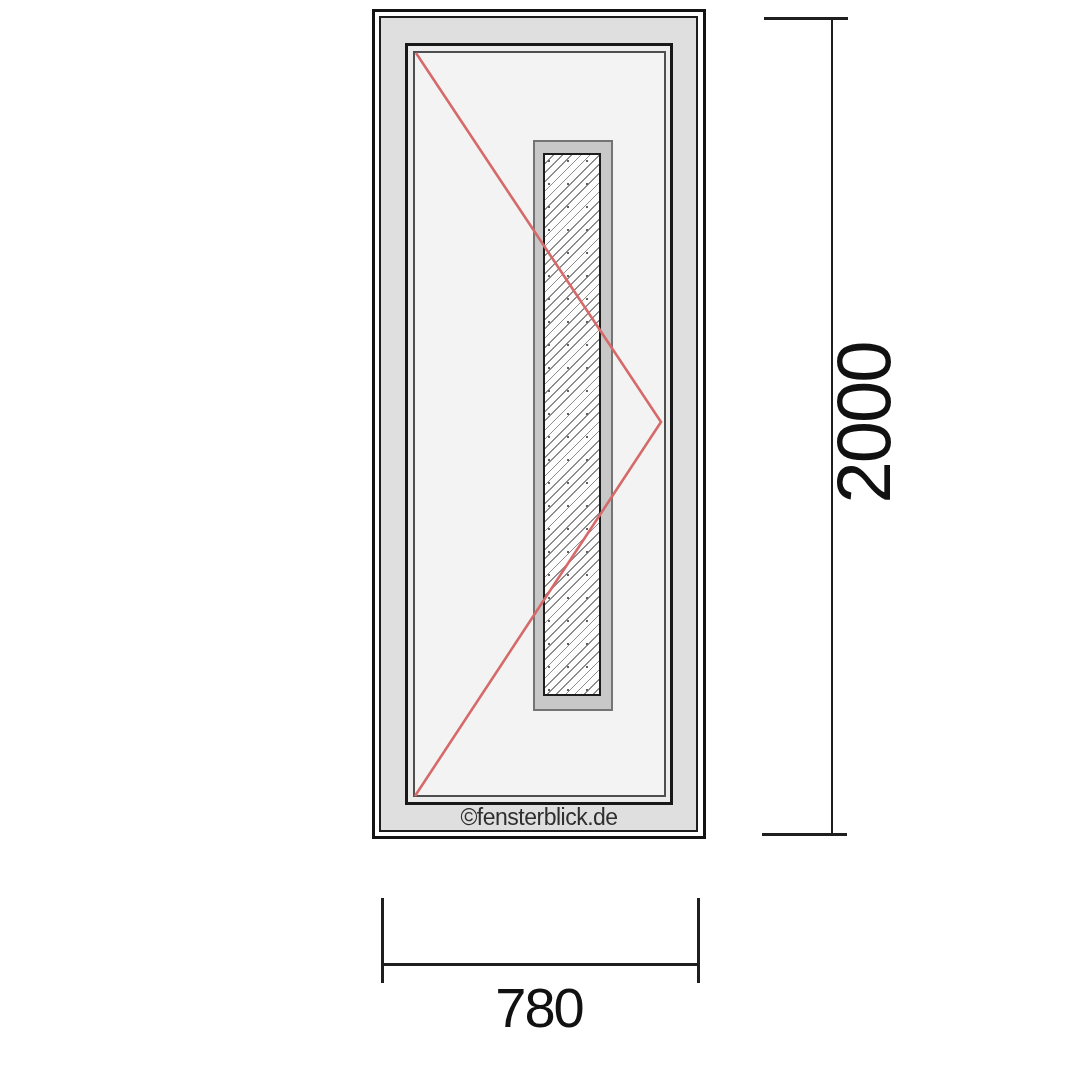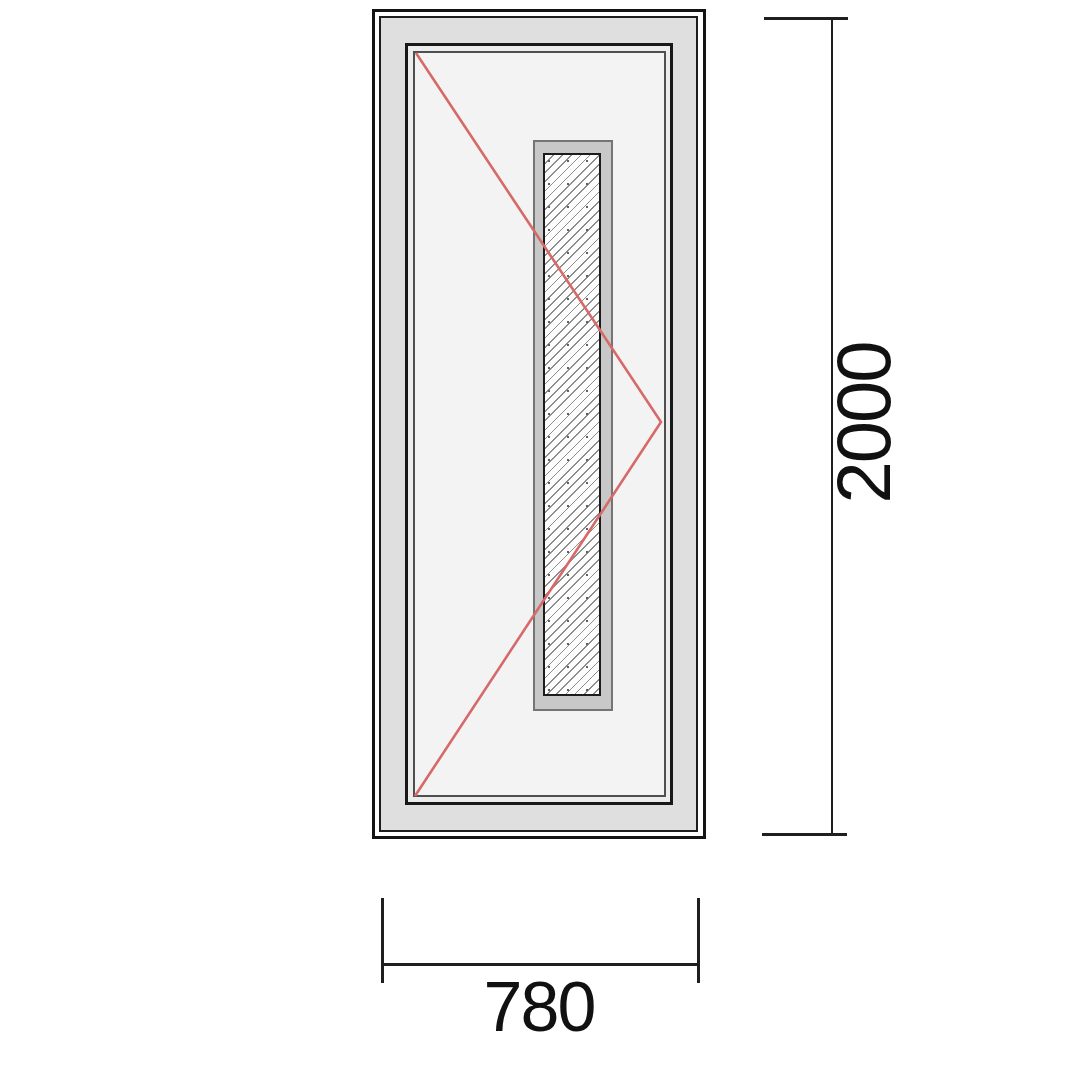--- a/index.html
+++ b/index.html
@@ -63,39 +63,40 @@
   .dim-label {
     display:flex; align-items:center; justify-content:center;
     color:#111111; letter-spacing:-2px; white-space:nowrap;
   }
   .dim-label-height {
     left:753px; top:383px; width:220px; height:80px;
     font-size:76px; transform:rotate(-90deg);
   }
   .dim-label-width {
     left:429px; top:967px; width:220px; height:80px;
-    font-size:70px;
+    font-size:56px;
   }
 </style>
 </head>
 <body>
 
 <div id="canvas">
 
   <div class="abs outer-frame"></div>
   <div class="abs frame-inner"></div>
   <div class="abs sash"></div>
   <div class="abs leaf"></div>
   <div class="abs bead"></div>
   <div class="abs glass"></div>
 
   <svg class="abs opening-overlay" width="1080" height="1080" viewBox="0 0 1080 1080">
     <polyline points="416,53 661,422 415,796" fill="none" stroke-width="2.6" stroke="#d66a6a"></polyline>
   </svg>
 
+  <div class="abs watermark">©fensterblick.de</div>
 
   <div>
     <div class="abs dim dim-v-line"></div>
     <div class="abs dim dim-v-tick-top"></div>
     <div class="abs dim dim-v-tick-bot"></div>
     <div class="abs dim-label dim-label-height">2000</div>
   </div>
 
   <div>
     <div class="abs dim dim-h-line"></div>

